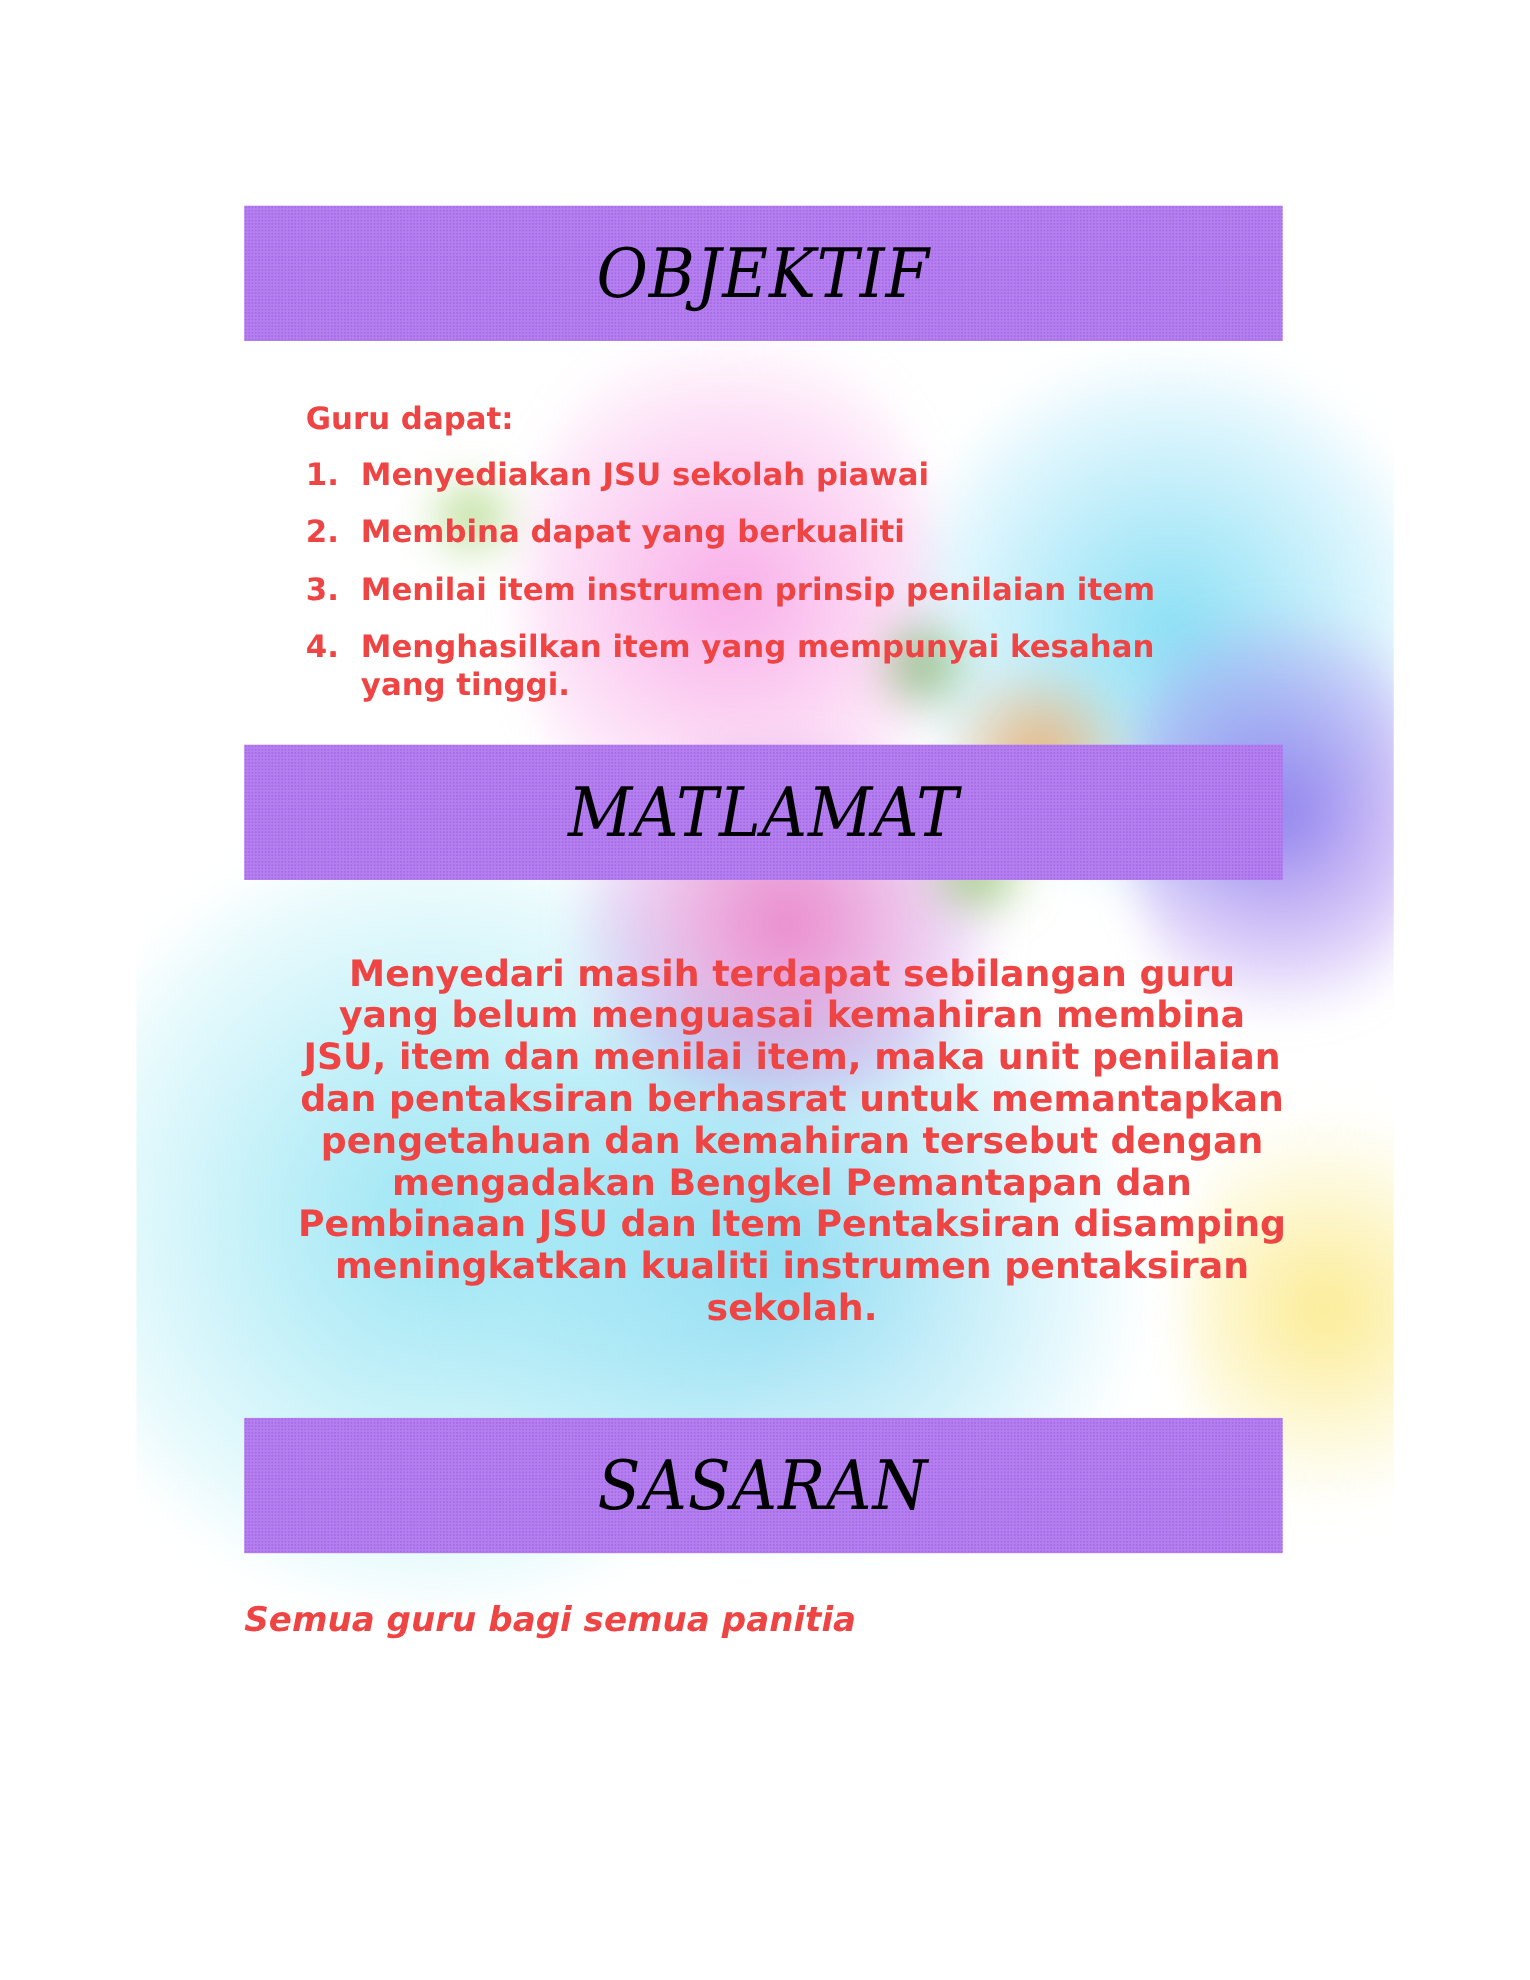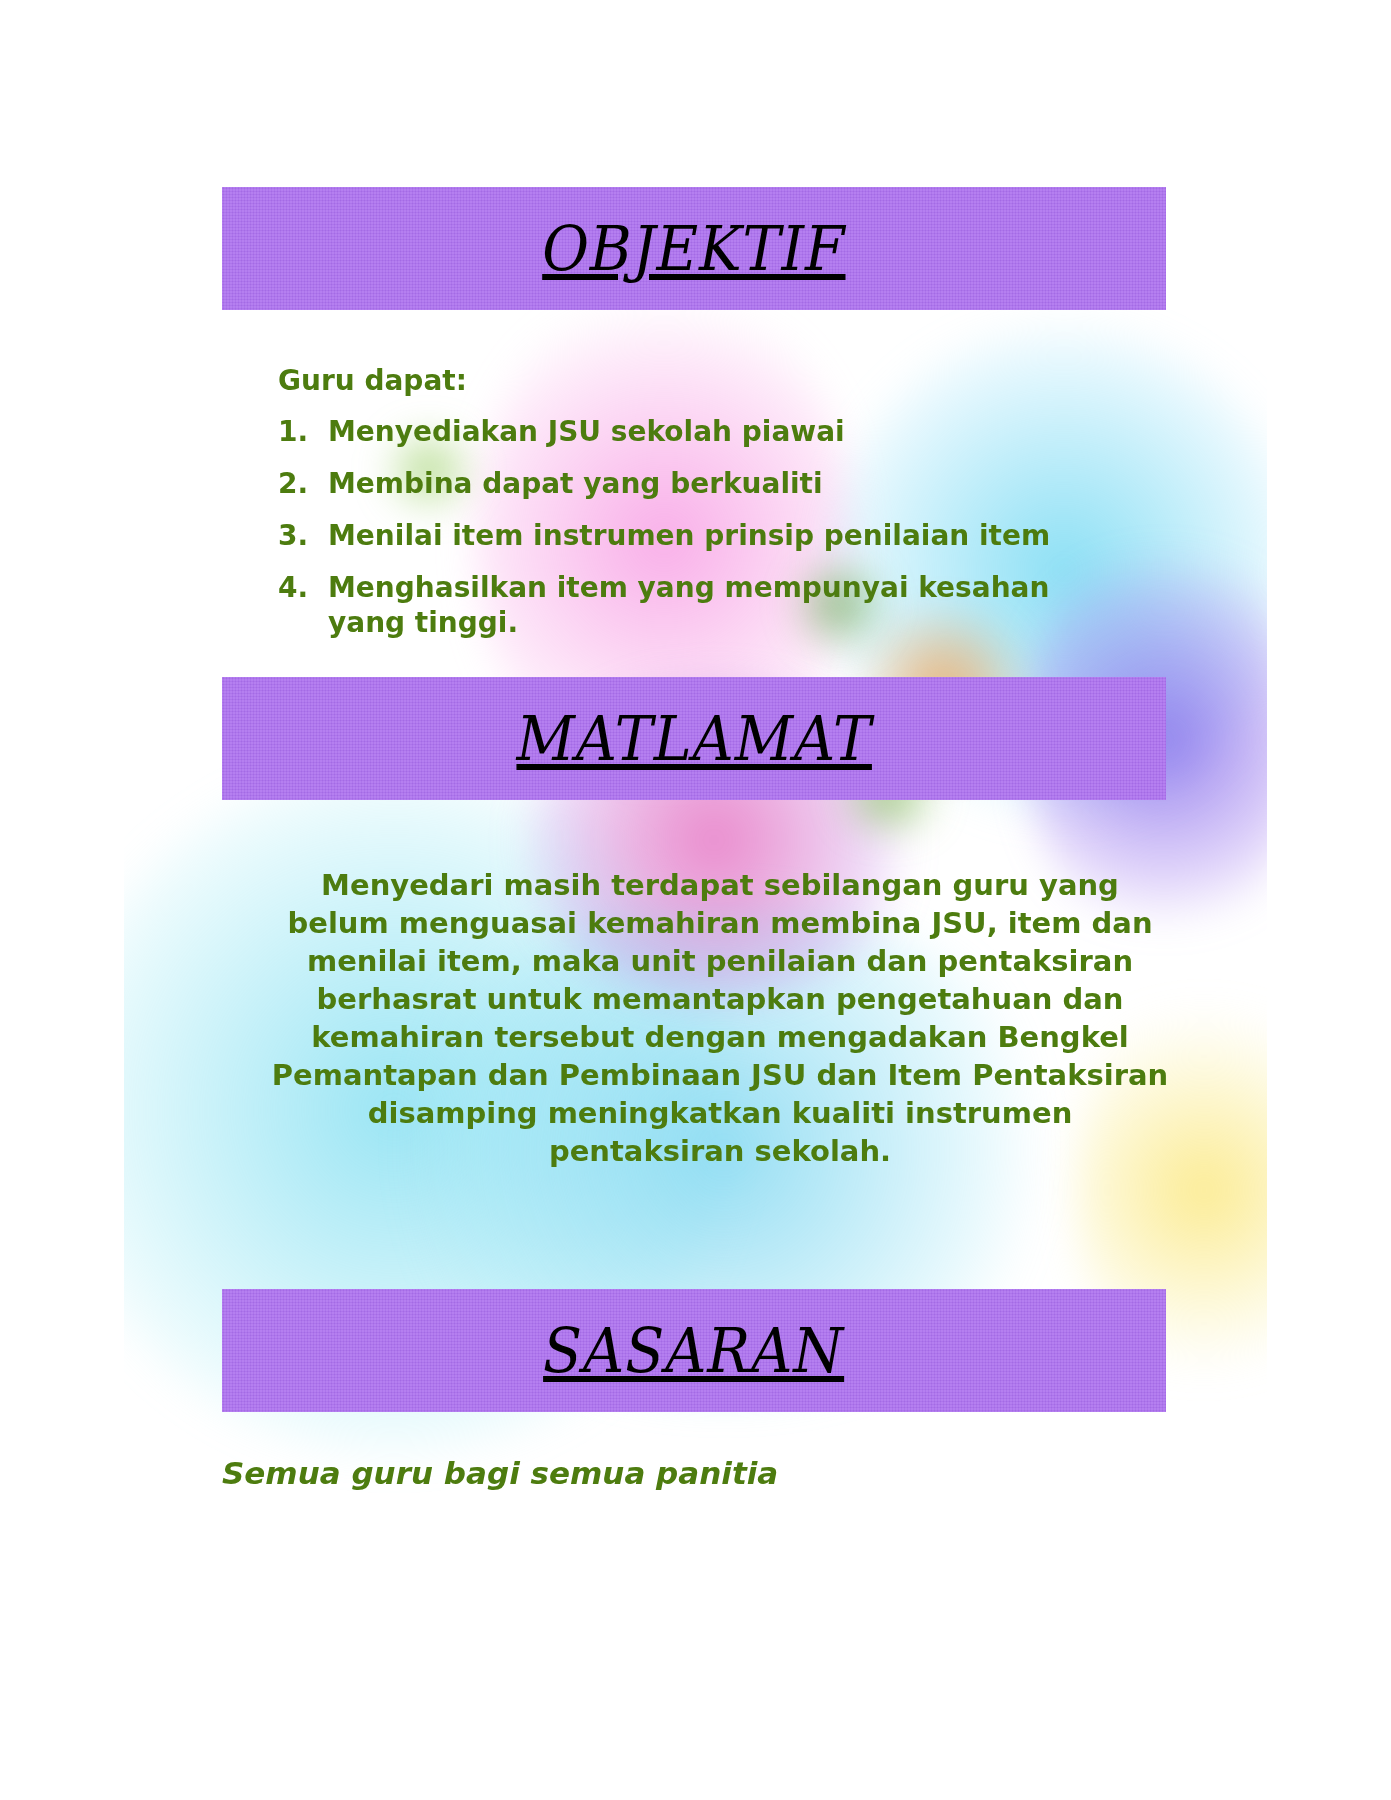--- a/index.html
+++ b/index.html
@@ -11,38 +11,38 @@
     .art {
       position: absolute; left: 124px; top: 200px; width: 1143px; height: 1440px;
       overflow: hidden;
     }
     .blob { position: absolute; border-radius: 50%; filter: blur(18px); }
     .band {
       position: absolute; left: 222px; width: 944px; height: 123px;
       background-color: #b57ff0;
       background-image: radial-gradient(rgba(150,90,220,0.55) 0.8px, transparent 1.2px);
       background-size: 3px 3px;
-      display: flex; align-items: center; justify-content: center; text-decoration: underline;
+      display: flex; align-items: center; justify-content: center;
     }
     .band-title {
       font-family: "DejaVu Serif", serif; font-style: italic;
       font-size: 62px; color: #000; letter-spacing: 1px;
       transform: scaleX(0.92);
     }
     .body-text {
       position: absolute; font-family: "DejaVu Sans", sans-serif;
-      font-weight: bold; color: #4d7c0f;
+      font-weight: bold; color: #ef4444;
     }
     .intro { left: 278px; top: 364px; font-size: 28px; }
     .obj-list { left: 278px; top: 414px; width: 880px; margin: 0; padding: 0; list-style: none; font-size: 28px; }
     .obj-list li { display: flex; margin-bottom: 17px; line-height: 35px; }
     .obj-list .num { width: 50px; flex: 0 0 50px; }
     .matlamat-p {
       left: 270px; top: 866px; width: 900px; text-align: center;
-      font-size: 29px; line-height: 38px;
+      font-size: 33px; line-height: 38px;
     }
     .sasaran-p {
       left: 222px; top: 1455px; width: 944px; text-align: left;
       font-size: 31px; font-weight: bold; font-style: italic;
     }
   </style>
 </head>
 <body>
 
 <div class="art">

